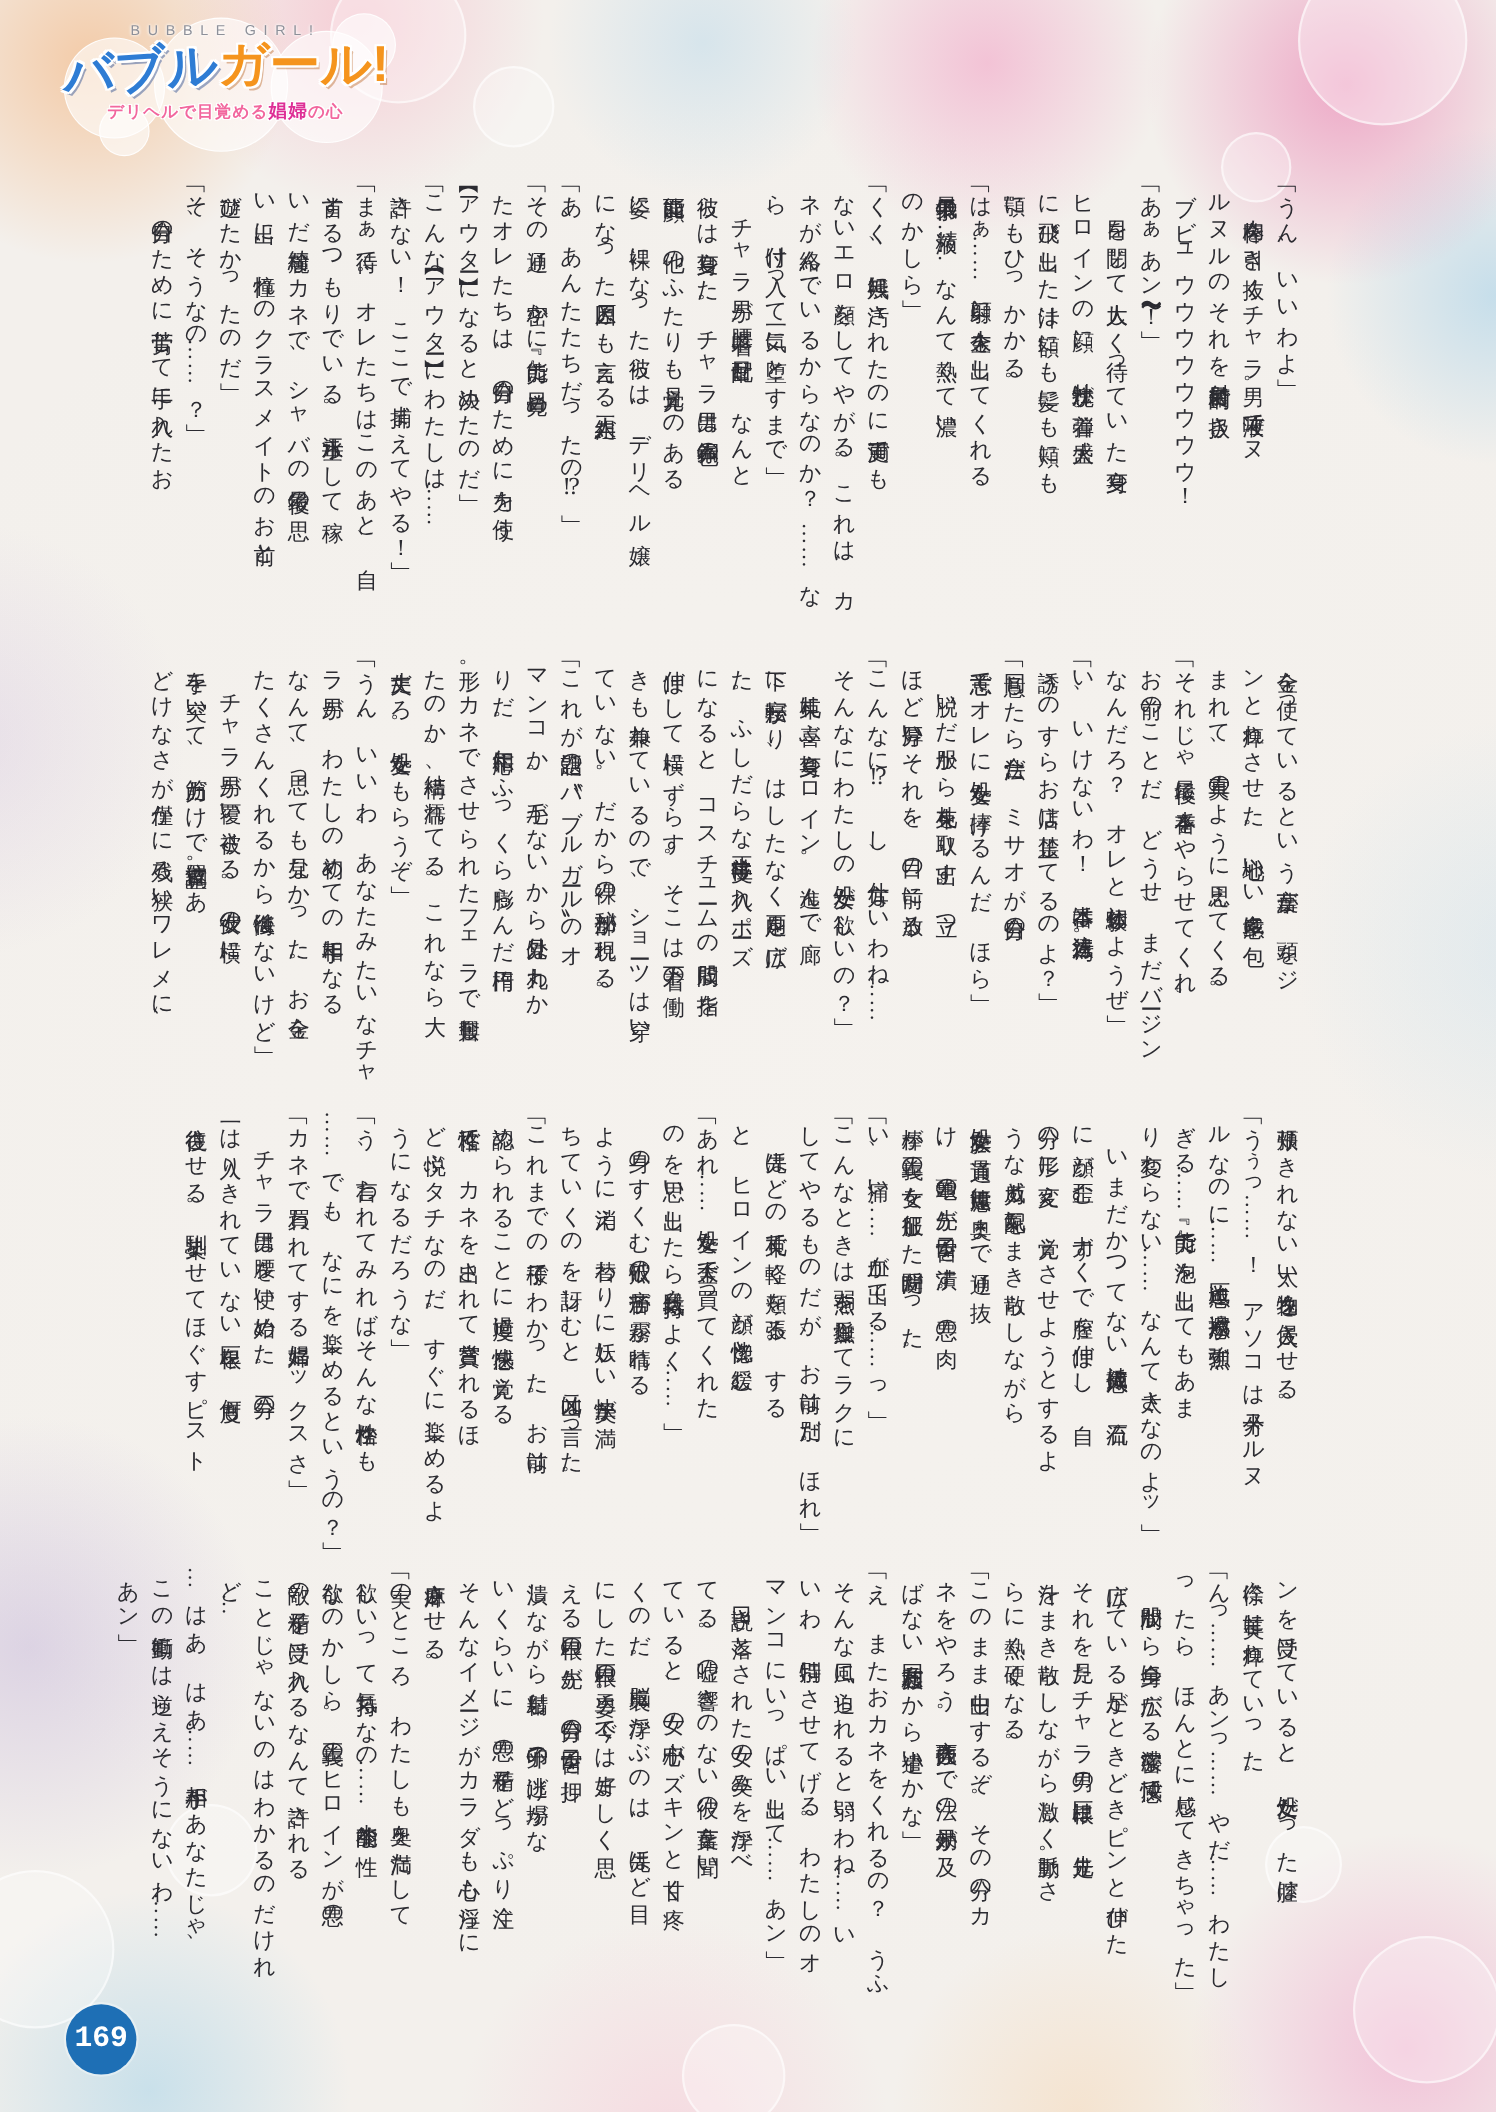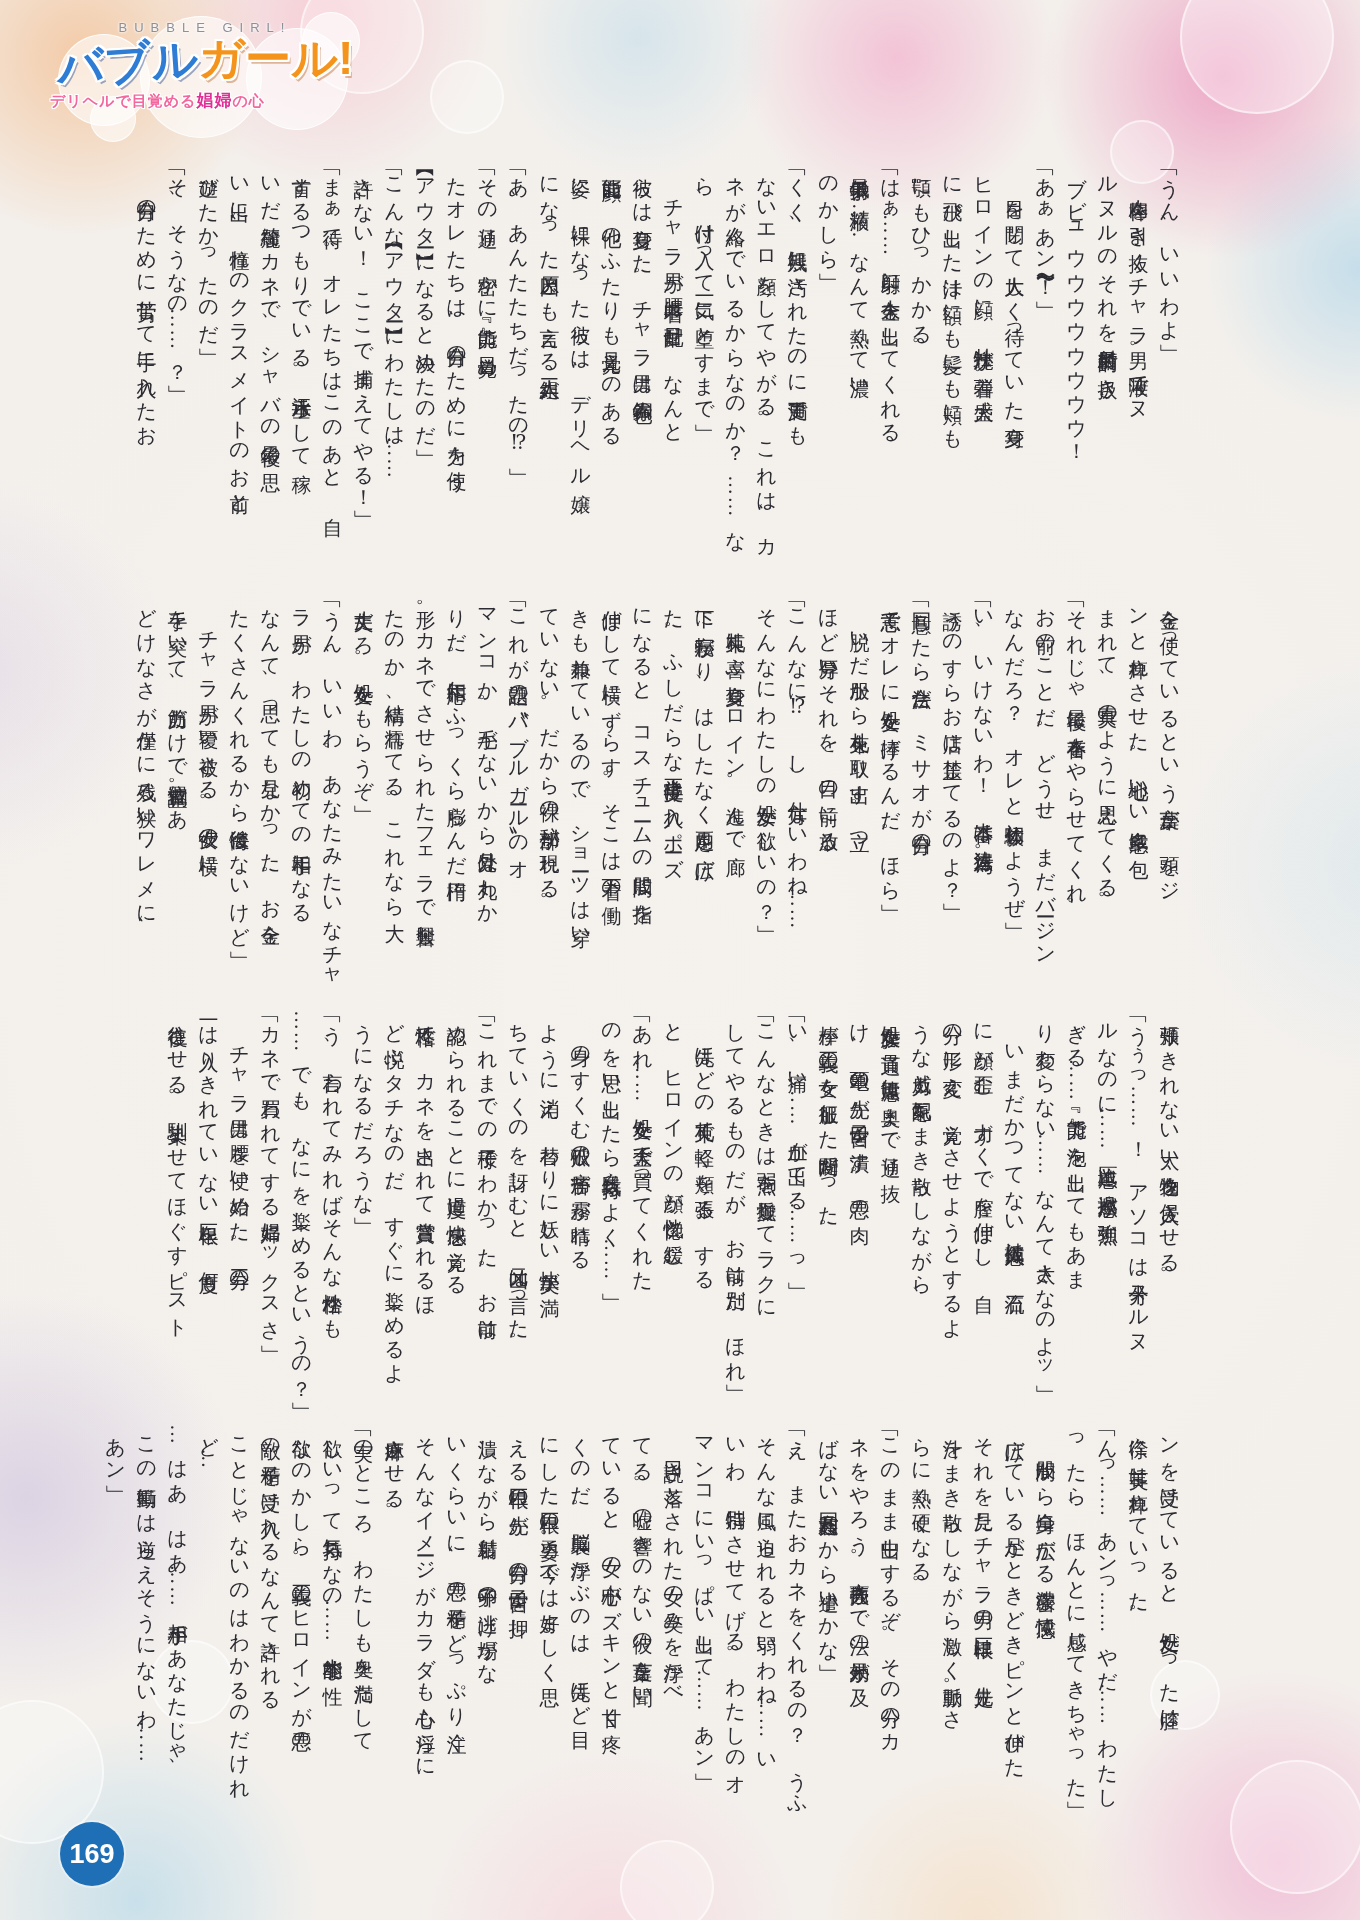--- a/index.html
+++ b/index.html
@@ -66,21 +66,21 @@
   }
   .logo-main .t-orange{
     color:#f5941d;
     text-shadow:-2px 0 0 #fff,2px 0 0 #fff,0 -2px 0 #fff,0 2px 0 #fff,
                 -2px -2px 0 #fff,2px 2px 0 #fff,-2px 2px 0 #fff,2px -2px 0 #fff,
                 3px 4px 0 rgba(180,90,20,.40);
     display:inline-block;transform:rotate(2deg);
   }
   .logo-sub{
     font-family:"Liberation Sans","DejaVu Sans",sans-serif;
-    font-size:15px;font-weight:bold;margin-top:6px;
+    font-size:15px;font-weight:bold;text-align:center;margin-top:6px;
     color:#f2679e;letter-spacing:1px;white-space:nowrap;
     text-shadow:-1px 0 0 #fff,1px 0 0 #fff,0 -1px 0 #fff,0 1px 0 #fff,
                 -1px -1px 0 #fff,1px 1px 0 #fff,-1px 1px 0 #fff,1px -1px 0 #fff;
   }
   .logo-sub .accent{color:#de2f96;font-size:17px;}
 
   
   .band{
     position:absolute;right:175px;height:392px;
     writing-mode:vertical-rl;
@@ -92,21 +92,21 @@
   .band-1{top:163px;}
   .band-2{top:595px;}
   .band-3{top:1010px;}
   .band-4{top:1424px;}
 
   
   .page-badge{
     position:absolute;left:60px;top:1822px;width:64px;height:64px;
     border-radius:50%;background:#1e6fb5;
     display:flex;align-items:center;justify-content:center;
-    font-family:Liberation Sans, sans-serif;
+    font-family:Liberation Mono, monospace;
     font-size:27px;font-weight:bold;color:#ffffff;
     box-shadow:0 0 0 2px rgba(255,255,255,.35);
   }
 </style>
 </head>
 <body>
 
 <div class="page">
 
   <div class="bokeh bk1"></div>

